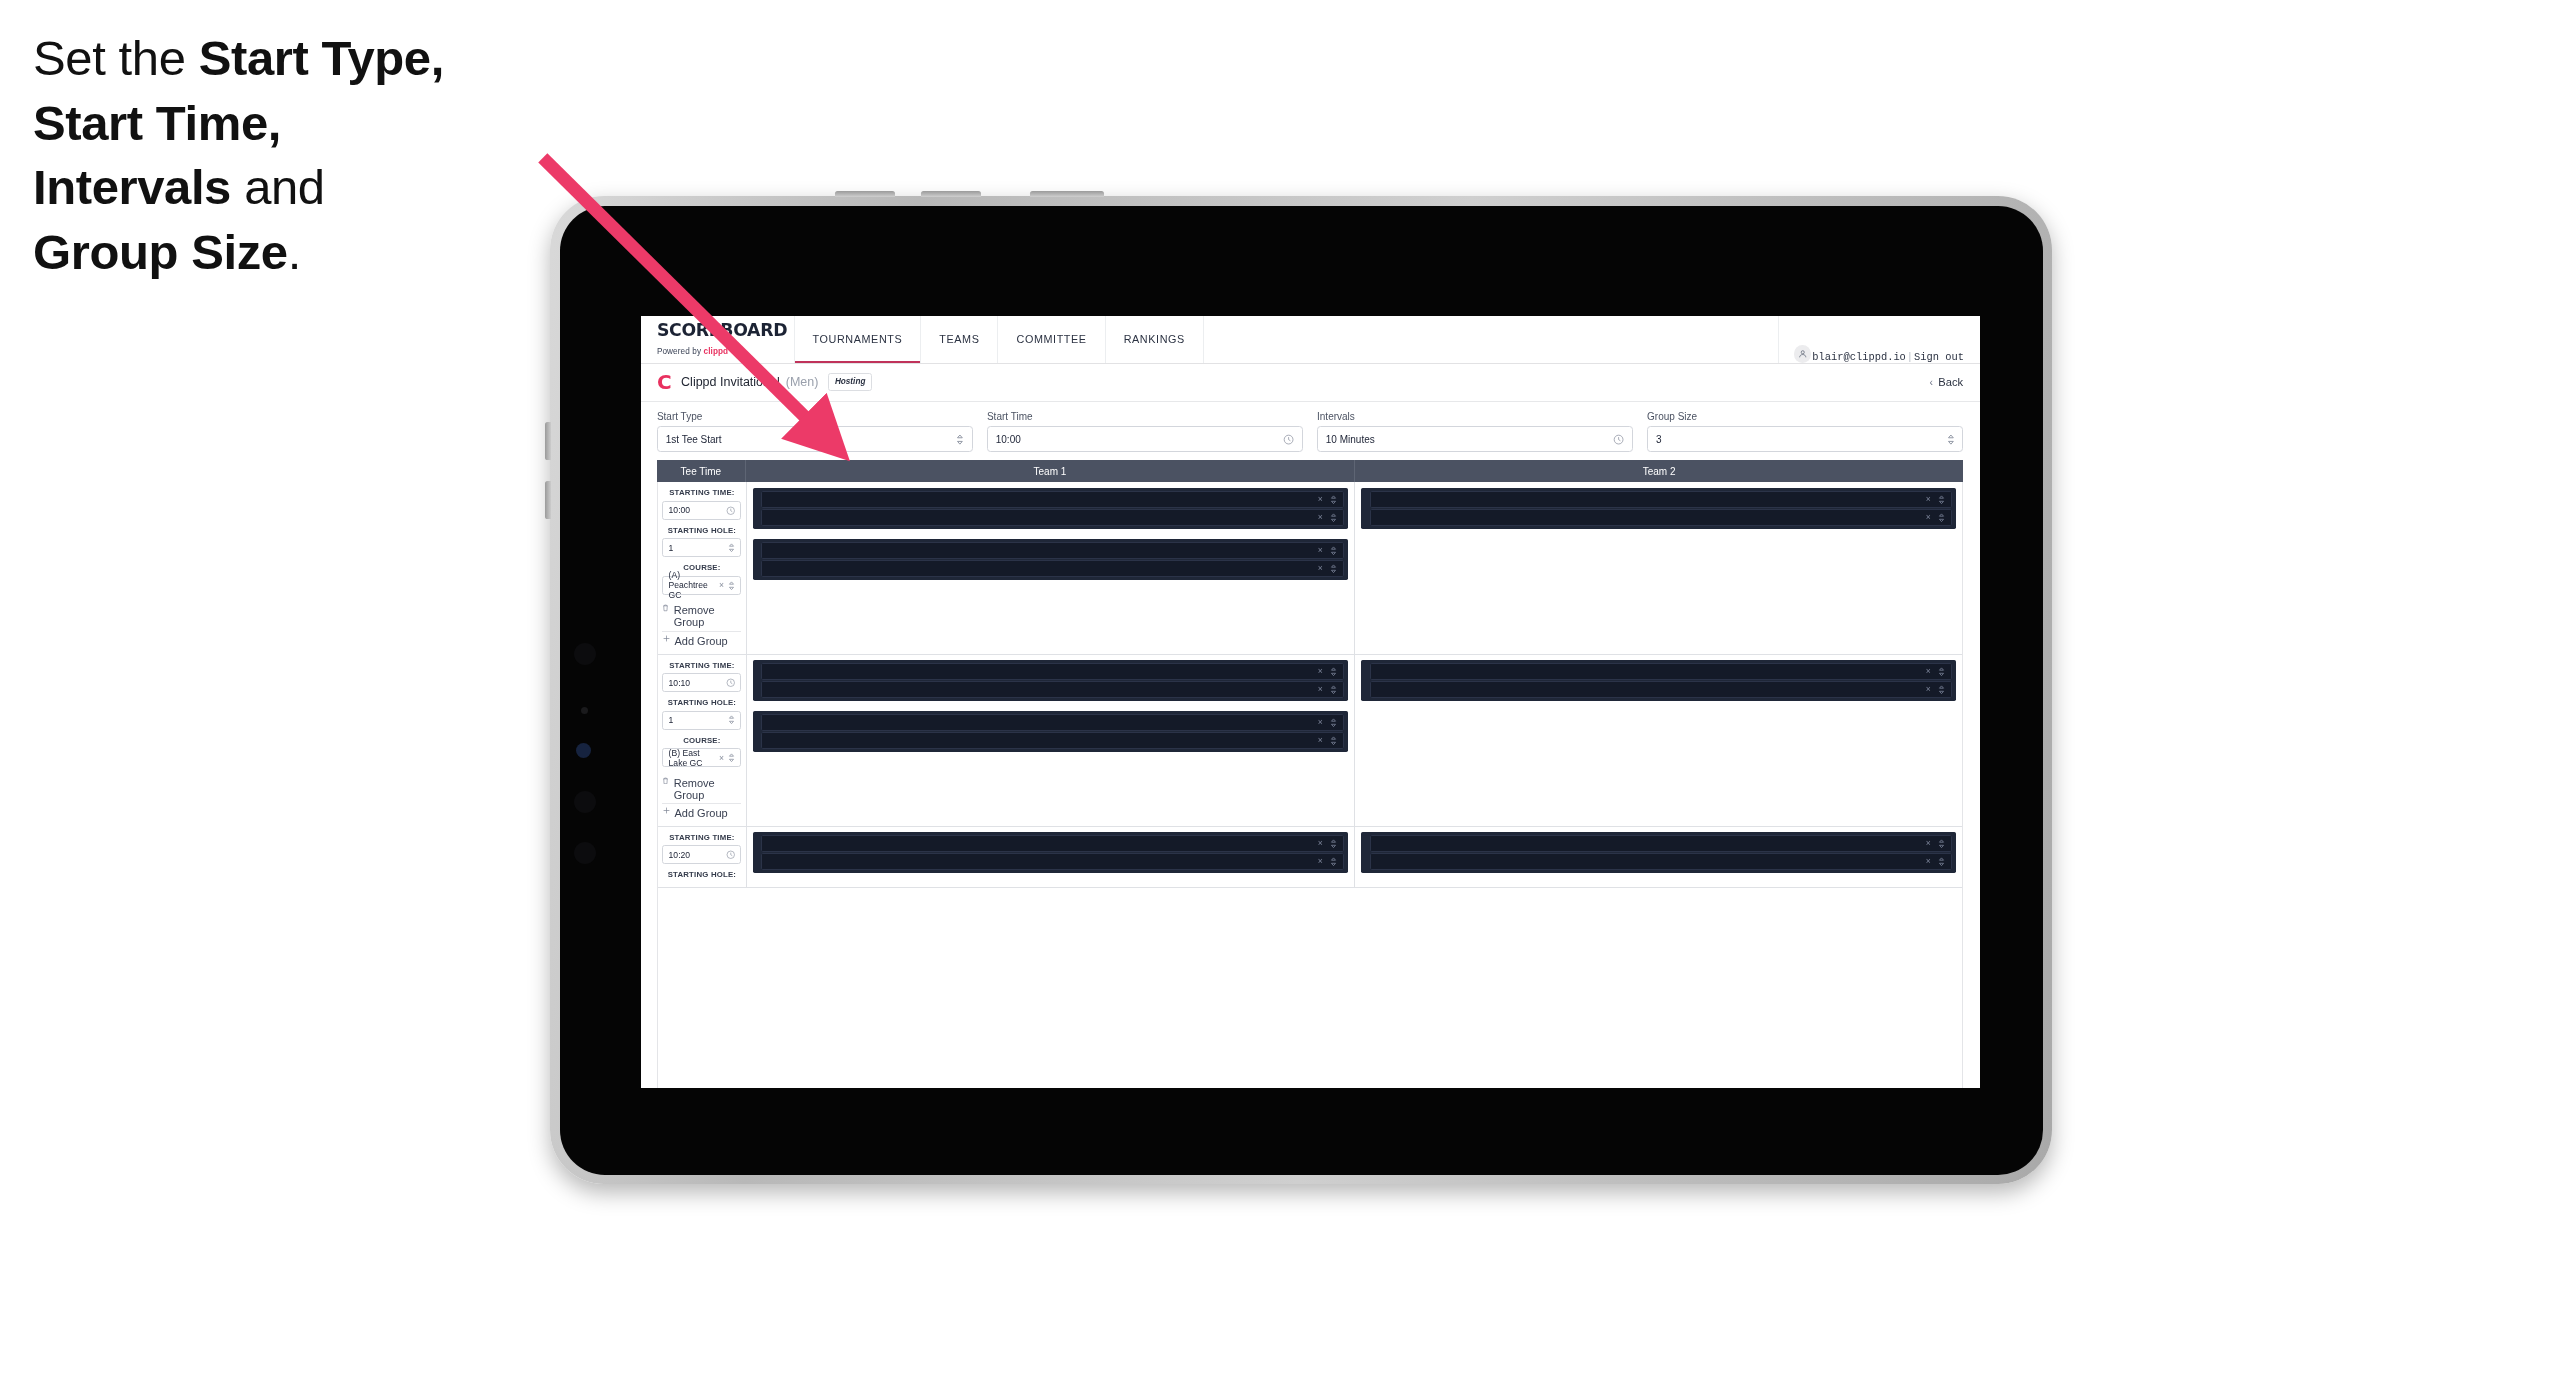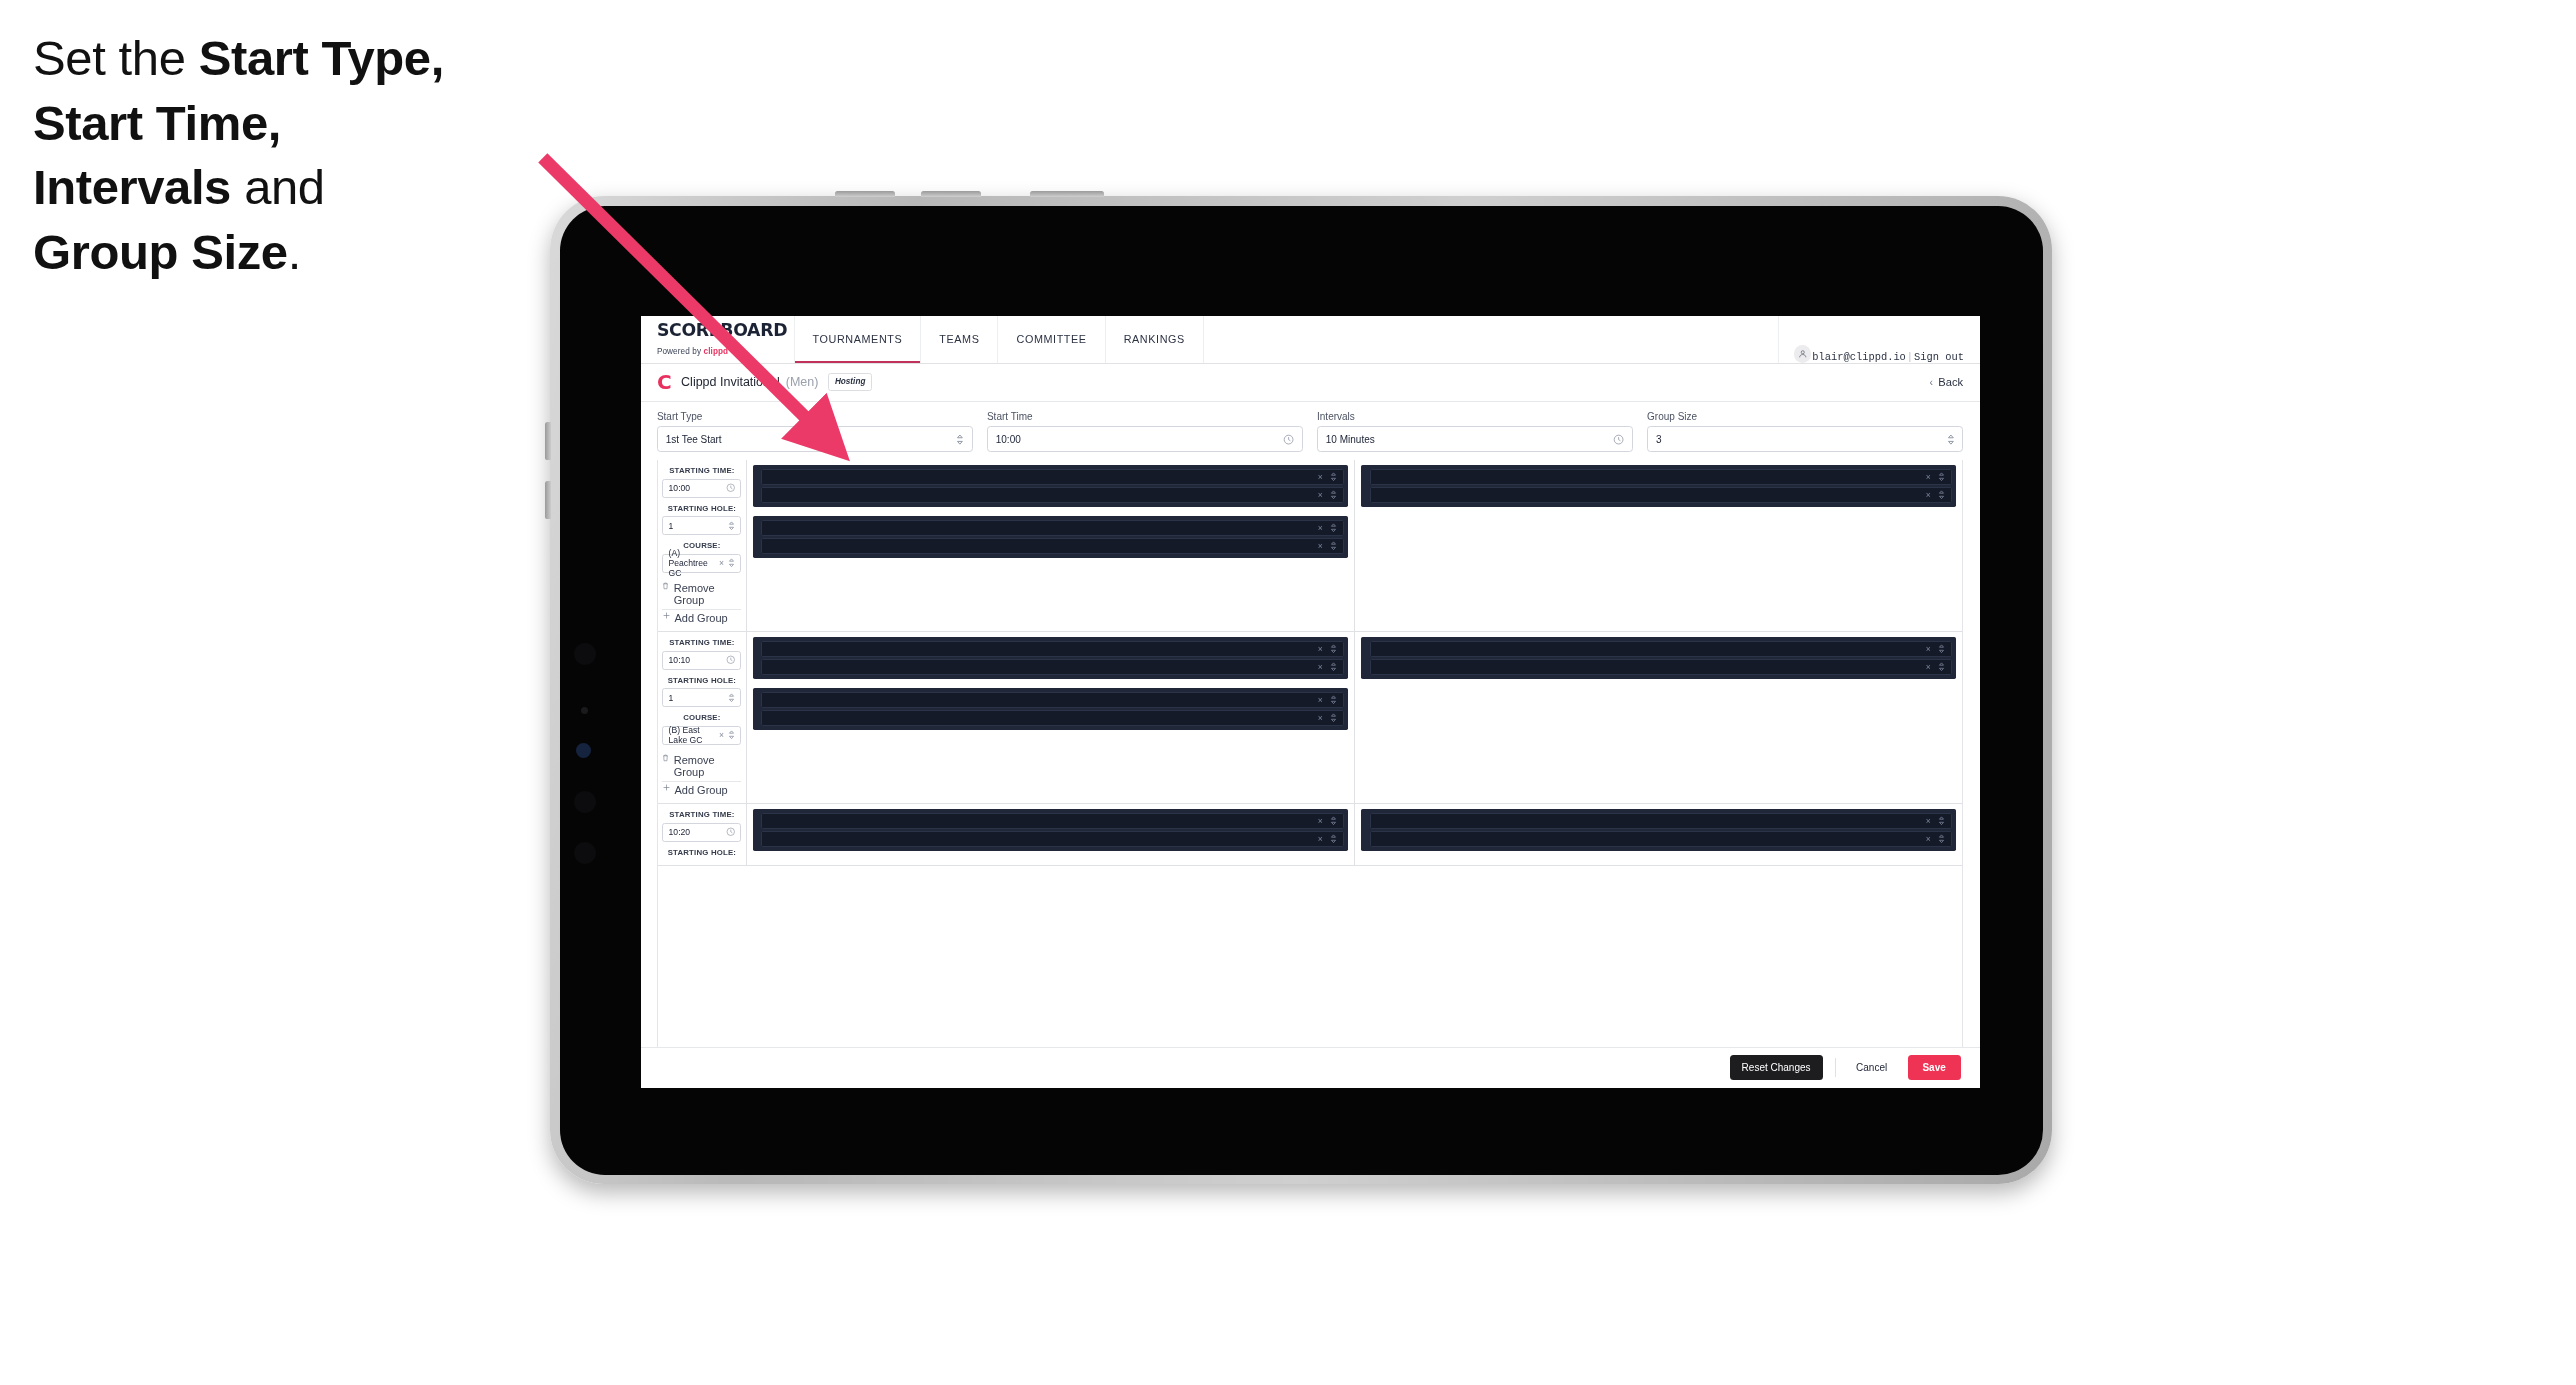--- a/index.html
+++ b/index.html
@@ -479,20 +479,25 @@
                 <svg width="7.8" height="11.2" viewBox="0 0 9 13" fill="none" stroke="#8d93a1" stroke-width="1.1">
                   <path d="M4.5 1.2 7.3 4.4H1.7z"></path>
                   <path d="M4.5 11.8 1.7 8.6h5.6z"></path>
                 </svg>
               </span>
           </div>
         </div>
       </div>
 
       <div id="table-wrap">
+        <div id="thead">
+          <div class="th col-tee">Tee Time</div>
+          <div class="th col-team">Team 1</div>
+          <div class="th col-team">Team 2</div>
+        </div>
         <div id="tbody">
             <div class="trow">
               <div class="cell-tee">
                 <div class="sub-label">STARTING TIME:</div>
                 <div class="mini-input">
                   <span class="val">10:00</span>
                   <span class="ico">
                     <svg width="9.5" height="9.5" viewBox="0 0 16 16" fill="none" stroke="#8d93a1" stroke-width="1.1">
                       <circle cx="8" cy="8" r="6.3"></circle>
                       <path d="M8 4.4V8l2.6 1.7"></path>
@@ -792,26 +797,20 @@
                         <path d="M4.5 11.8 1.7 8.6h5.6z"></path>
                       </svg>
                     </span>
                   </div>
                 </div>
               </div>
             </div>
           </div>
       </div>
 
-      <div id="footer">
-        <button id="btn-reset">Reset Changes</button>
-        <span class="fdiv"></span>
-        <button id="btn-cancel">Cancel</button>
-        <button id="btn-save">Save</button>
-      </div>
 
     </div>
   </div>
 </div>
 
 <svg id="arrow-svg" viewBox="0 0 2985 1606">
   <defs>
     <marker id="ahead" markerWidth="5" markerHeight="5" refX="2.2" refY="2.5" orient="auto">
       <path d="M0,0 L5,2.5 L0,5 z" fill="#ec3a68"></path>
     </marker>

